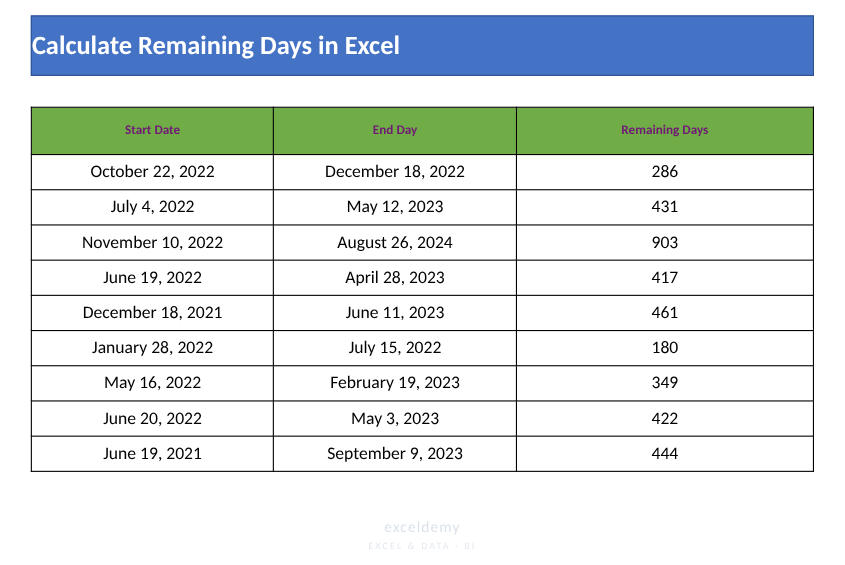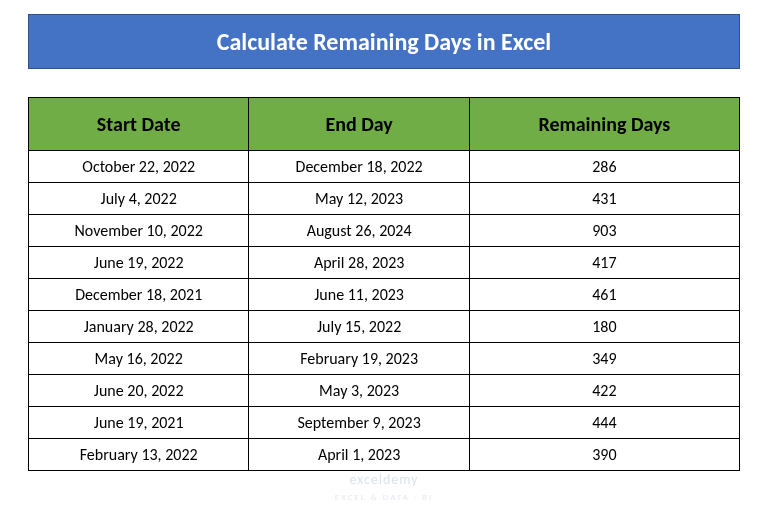--- a/index.html
+++ b/index.html
@@ -10,39 +10,39 @@
     font-family: Calibri, Arial, sans-serif;
     background: #ffffff;
     position: relative;
   }
   .container {
     padding: 14px 28px;
   }
   .title-bar {
     background: #4472C4;
     border: 1px solid #2F528F;
-    text-align: center;
+    text-align: left;
     padding: 12px 0;
     color: #ffffff;
     font-size: 24px;
     font-weight: bold;
   }
   .spacer {
     height: 28px;
   }
   table {
     border-collapse: collapse;
     width: 100%;
     table-layout: fixed;
   }
   th {
     background: #70AD47;
-    color: #000000;
+    color: #701a75;
     font-weight: bold;
-    font-size: 20px;
+    font-size: 12px;
     padding: 14px 3px;
     border: 1px solid #000000;
     text-align: center;
   }
   td {
     border: 1px solid #000000;
     text-align: center;
     padding: 6px 4px;
     font-size: 16px;
     color: #000000;
@@ -132,23 +132,18 @@
         <tr>
           <td>June 20, 2022</td>
           <td>May 3, 2023</td>
           <td>422</td>
         </tr>
         <tr>
           <td>June 19, 2021</td>
           <td>September 9, 2023</td>
           <td>444</td>
         </tr>
-        <tr>
-          <td>February 13, 2022</td>
-          <td>April 1, 2023</td>
-          <td>390</td>
-        </tr>
       </tbody>
   </table>
 </div>
 
 <div class="watermark">exceldemy</div>
 <div class="watermark-sub">EXCEL &amp; DATA · BI</div>
 
 </body></html>

